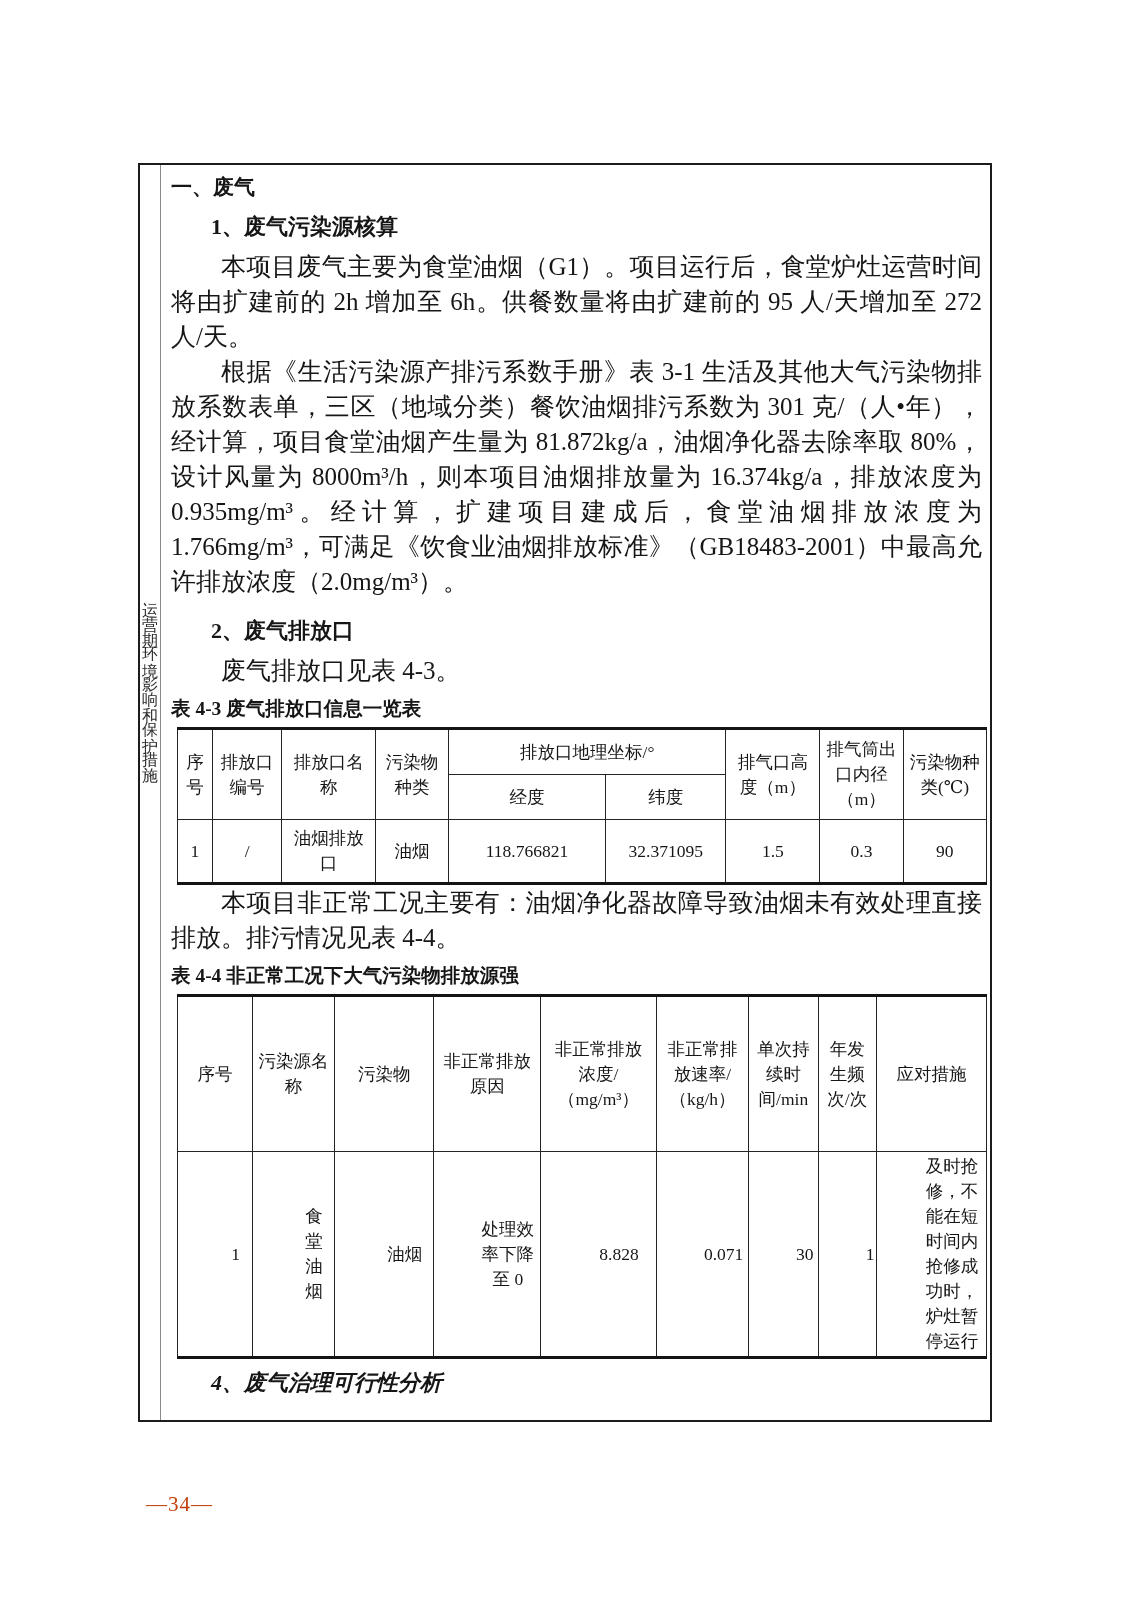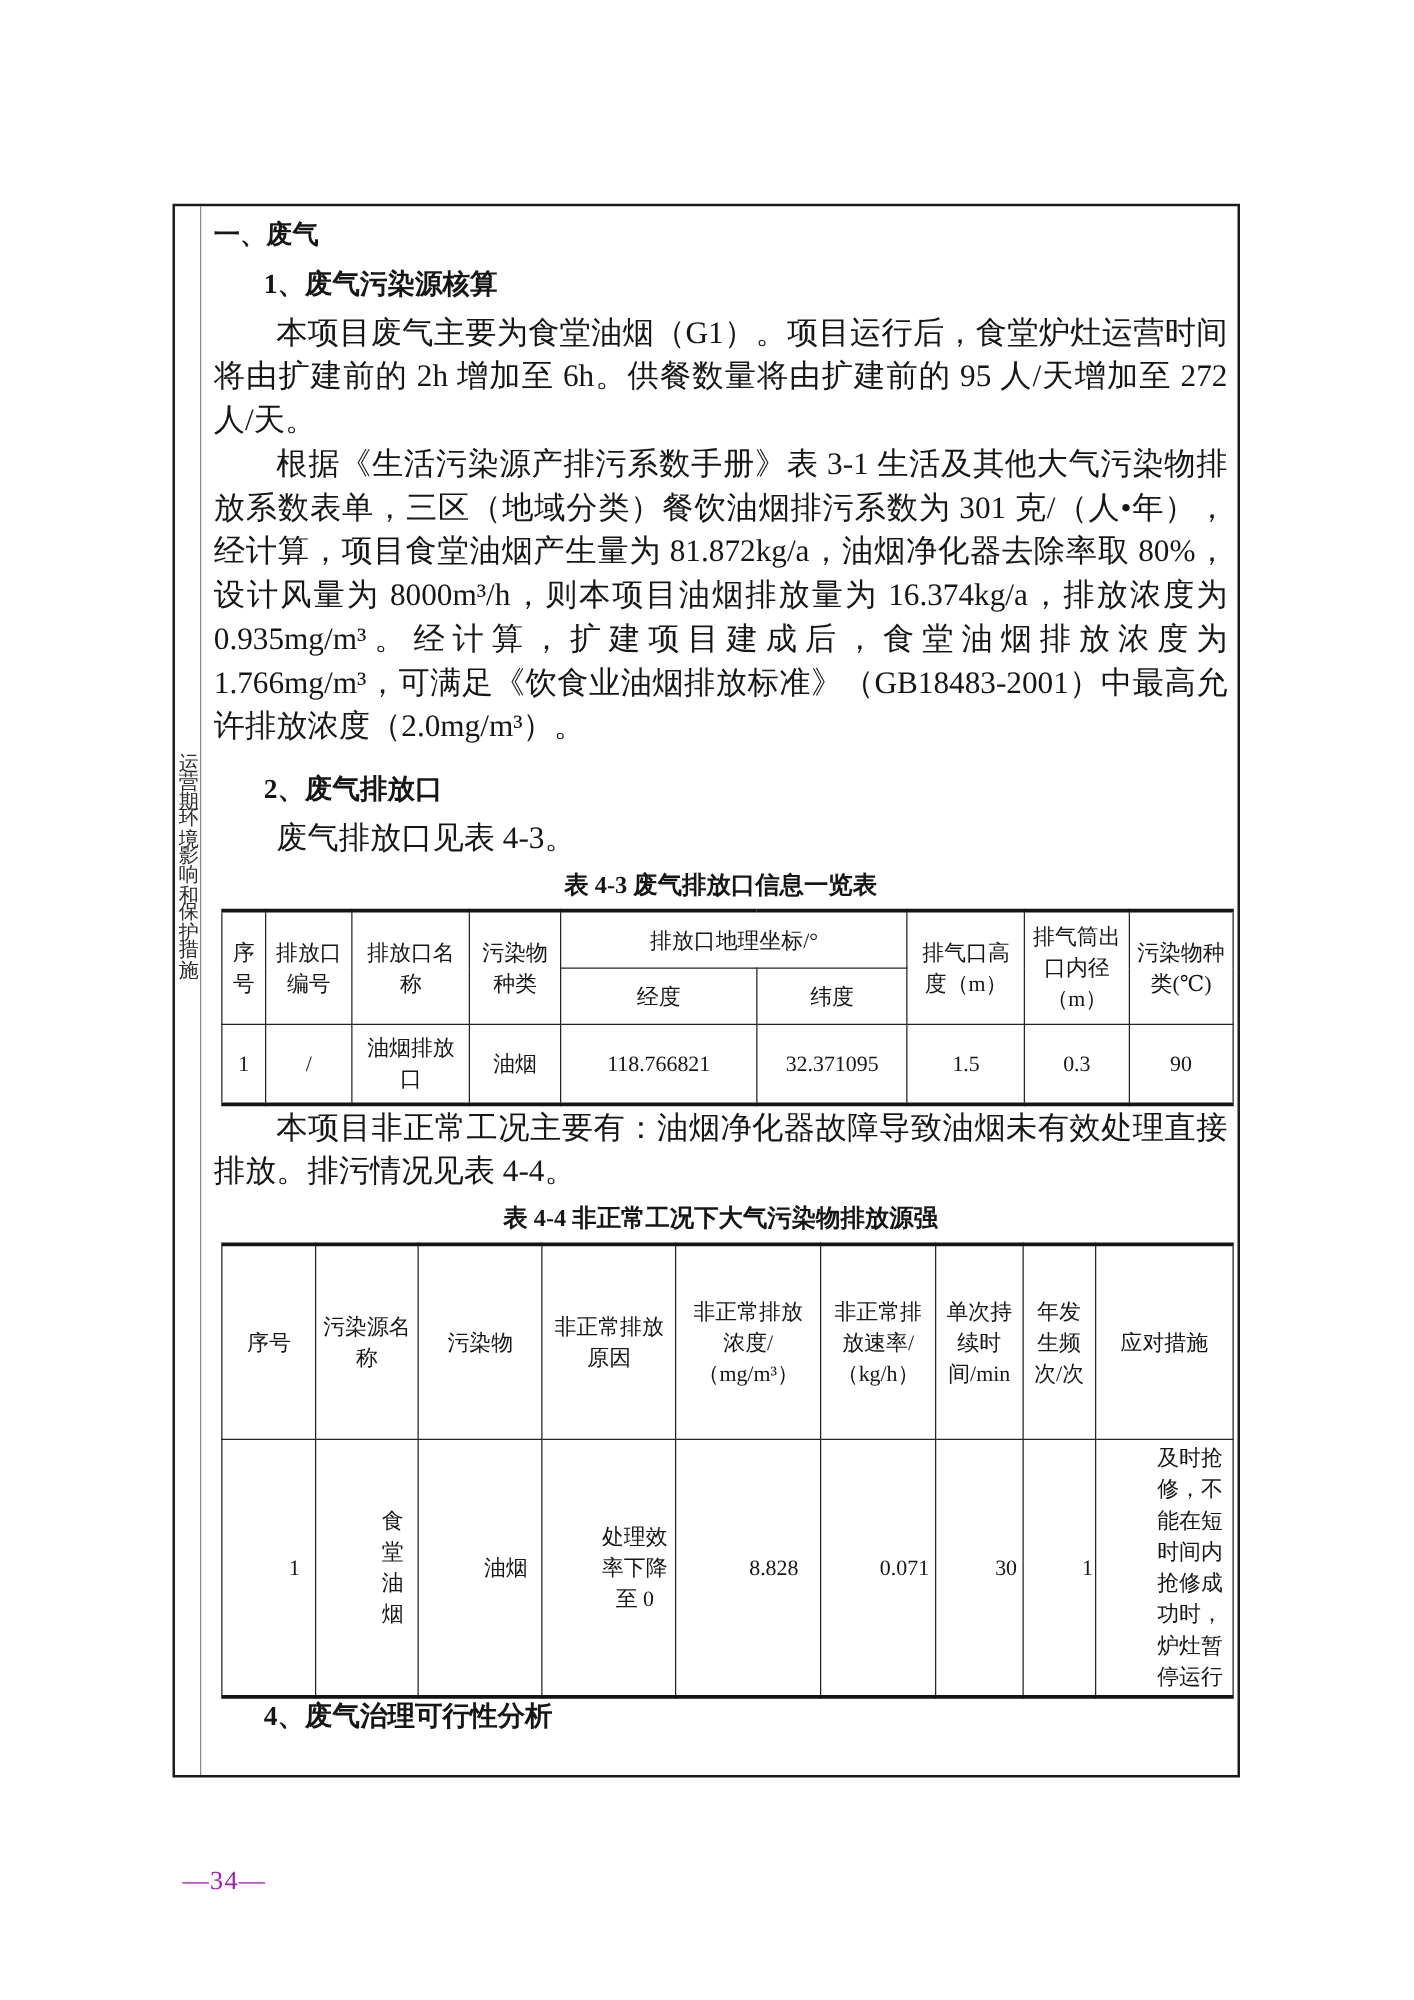--- a/index.html
+++ b/index.html
@@ -16,37 +16,37 @@
   .vtext{
     position:absolute;top:424px;left:50%;transform:translateX(-50%);
     writing-mode:vertical-rl;text-orientation:upright;
     font-size:16px;letter-spacing:15px;line-height:20px;color:#2a2a2a;white-space:nowrap;
   }
   .main{flex:1;box-sizing:border-box;padding:6px 8px 0 10px;overflow:hidden;}
   .h1{font-size:21px;font-weight:700;margin:2px 0 12px 0;line-height:28px;}
   .h2{font-size:22px;font-weight:700;margin:0 0 8px 40px;line-height:28px;}
   .h2.s2{margin-top:18px;}
   .h2.s3{margin-top:9px;margin-bottom:4px;}
-  .h2.s4{}
+  .h2.s4{margin-top:10px;font-style:italic;}
   .hl{background:#b0b0b0;padding:0 2px;}
   p.body{font-size:25px;line-height:35px;text-align:justify;text-indent:2em;margin:0;}
-  .table-title{text-align:center;font-weight:700;font-size:19.5px;margin:8px 0 5px;line-height:26px;}
+  .table-title{font-weight:700;font-size:19.5px;margin:8px 0 5px;line-height:26px;}
   table{width:810px;margin:0 0 0 6px;border-collapse:collapse;table-layout:fixed;
         font-size:17.5px;color:#161616;}
   table{border-top:3px solid #141414;border-bottom:3px solid #141414;}
   td{border:1px solid #242424;text-align:center;vertical-align:middle;
      padding:2px 6px;line-height:25px;overflow:hidden;}
   .t43 tr.hr1 td{height:40px;}
   .t43 tr.hr2 td{height:40px;}
   .t43 tr.dr td{height:58px;}
   .t44 tr.hr td{height:150px;padding:2px 5px;}
   .t44 tr.dr td{height:176px;padding-left:47px;}
   .t44 td.freq{padding:2px 12px;word-break:break-all;}
   .pagenum{
-    position:absolute;left:146px;top:1492px;font-size:21px;color:#a21caf;letter-spacing:1px;
+    position:absolute;left:146px;top:1492px;font-size:21px;color:#c2410c;letter-spacing:1px;
   }
 </style>
 </head>
 <body>
 
 <div class="frame">
   <div class="sidebar">
     <div class="vtext">运营期环境影响和保护措施</div>
   </div>
   <div class="main">

